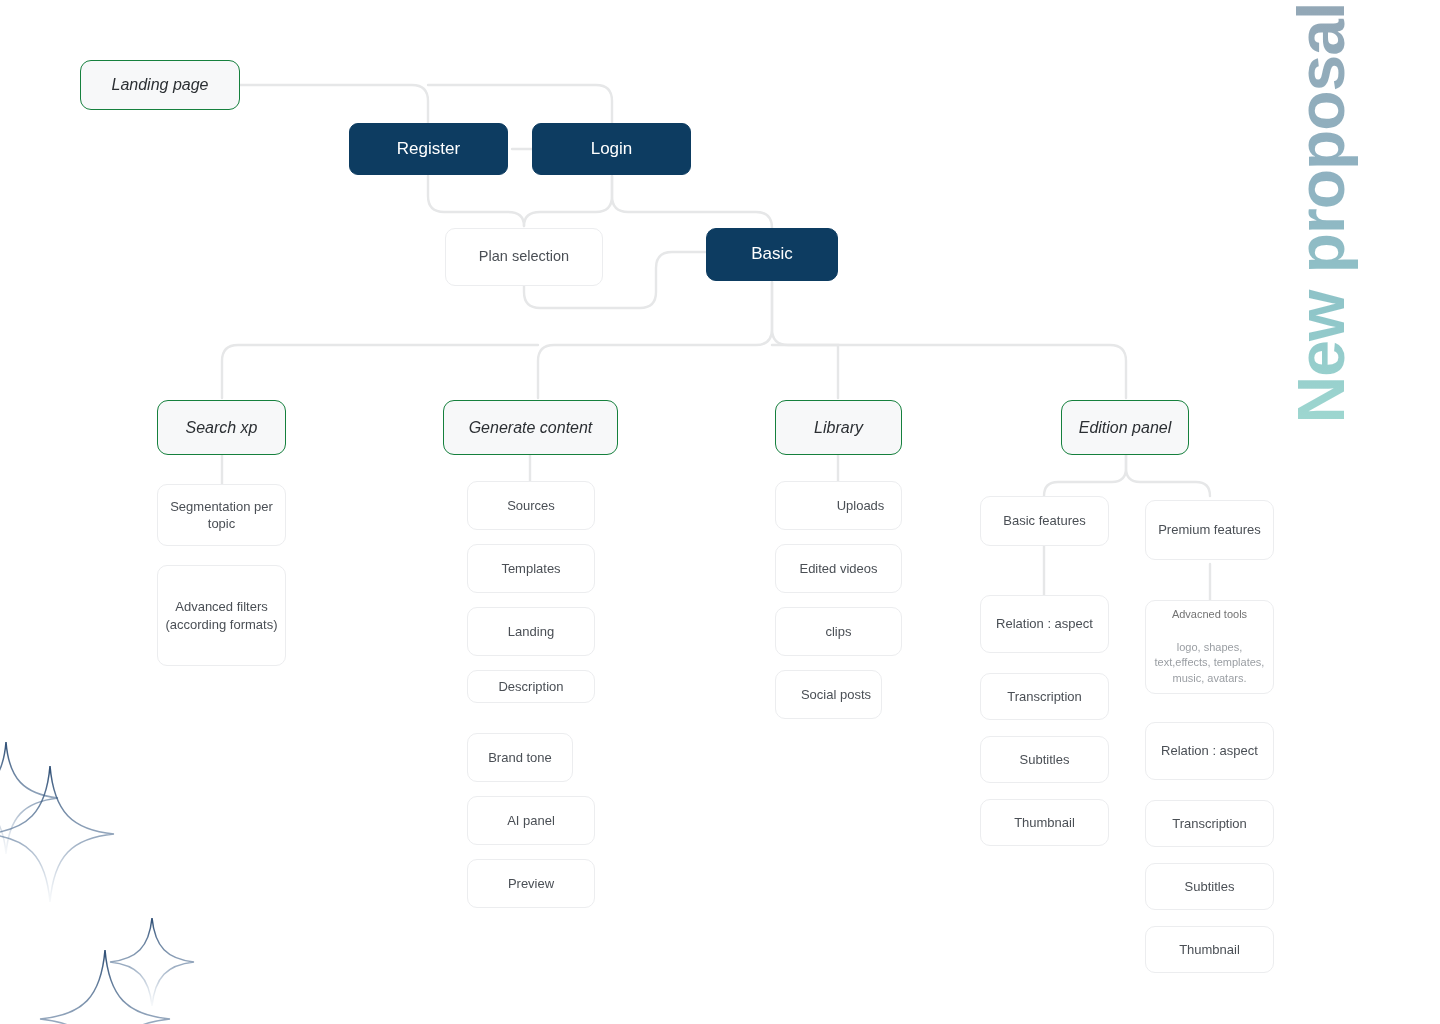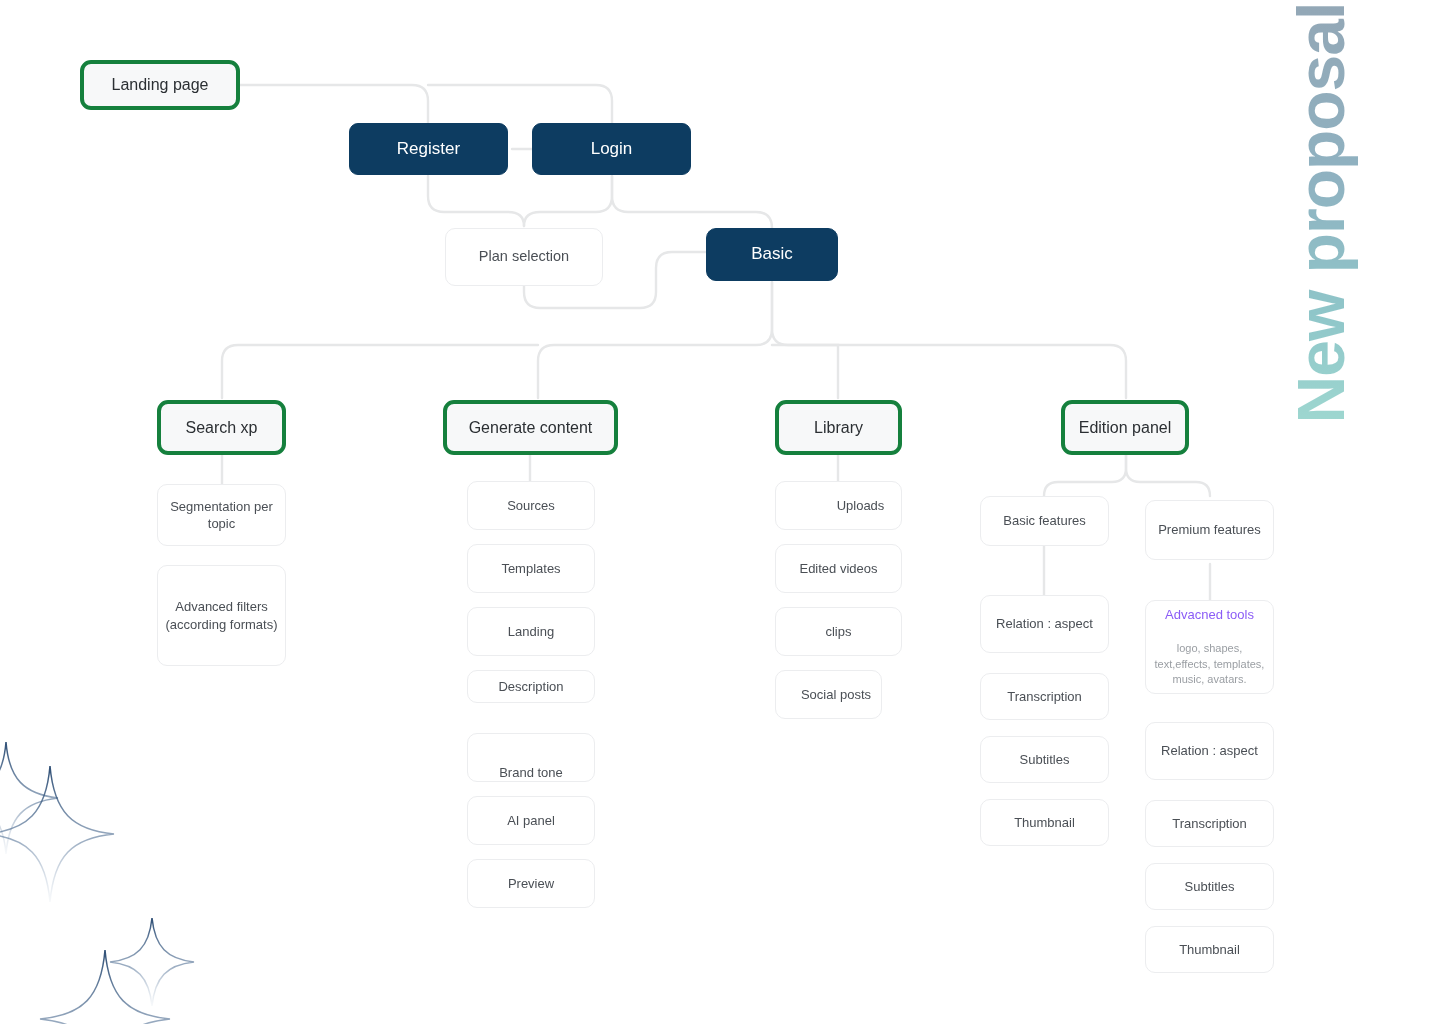--- a/index.html
+++ b/index.html
@@ -52,24 +52,25 @@
     border: 1px solid #0d3c61;
     color: #ffffff;
     font-size: 17px;
     border-radius: 9px;
   }
   .node.primary.home { border-radius: 10px; }
 
   
   .node.section {
     background: #f7f8f9;
-    border: 4px solid #15803d;
+    border: 1px solid #15803d;
     color: #2b2f33;
     font-size: 16px;
     border-radius: 11px;
+    font-style: italic;
   }
 
   
   .node.leaf {
     background: #ffffff;
     border: 1px solid #ecedef;
     color: #4a4f55;
     font-size: 13px;
     border-radius: 10px;
   }
@@ -210,21 +211,21 @@
   </div>
   <div class="node leaf" style="left:467px; top:544px; width:128px; height:49px;">
     <span class="main-line">Templates</span>
   </div>
   <div class="node leaf" style="left:467px; top:607px; width:128px; height:49px;">
     <span class="main-line">Landing</span>
   </div>
   <div class="node leaf" style="left:467px; top:670px; width:128px; height:33px;">
     <span class="main-line">Description</span>
   </div>
-  <div class="node leaf" style="left:467px; top:733px; width:128px; height:49px;justify-content:flex-end;">
+  <div class="node leaf" style="left:467px; top:733px; width:106px; height:49px;">
     <span class="main-line">Brand tone</span>
   </div>
   <div class="node leaf" style="left:467px; top:796px; width:128px; height:49px;">
     <span class="main-line">AI panel</span>
   </div>
   <div class="node leaf" style="left:467px; top:859px; width:128px; height:49px;">
     <span class="main-line">Preview</span>
   </div>
 
   <div class="node section" style="left:775px; top:400px; width:127px; height:55px;">
@@ -260,21 +261,21 @@
     <span class="main-line">Subtitles</span>
   </div>
   <div class="node leaf" style="left:980px; top:799px; width:129px; height:47px;">
     <span class="main-line">Thumbnail</span>
   </div>
 
   <div class="node leaf" style="left:1145px; top:500px; width:129px; height:60px;">
     <span class="main-line">Premium features</span>
   </div>
   <div class="node leaf" style="left:1145px; top:600px; width:129px; height:94px; padding:6px 6px;">
-    <span class="main-line" style="font-size:13px; color:#8b5cf6;">Advacned tools</span>
+    <span class="main-line" style="font-size:11px; color:#737373;">Advacned tools</span>
     <span class="sub">logo, shapes, text,effects, templates, music, avatars.</span>
   </div>
   <div class="node leaf" style="left:1145px; top:722px; width:129px; height:58px;">
     <span class="main-line">Relation : aspect</span>
   </div>
   <div class="node leaf" style="left:1145px; top:800px; width:129px; height:47px;">
     <span class="main-line">Transcription</span>
   </div>
   <div class="node leaf" style="left:1145px; top:863px; width:129px; height:47px;">
     <span class="main-line">Subtitles</span>

